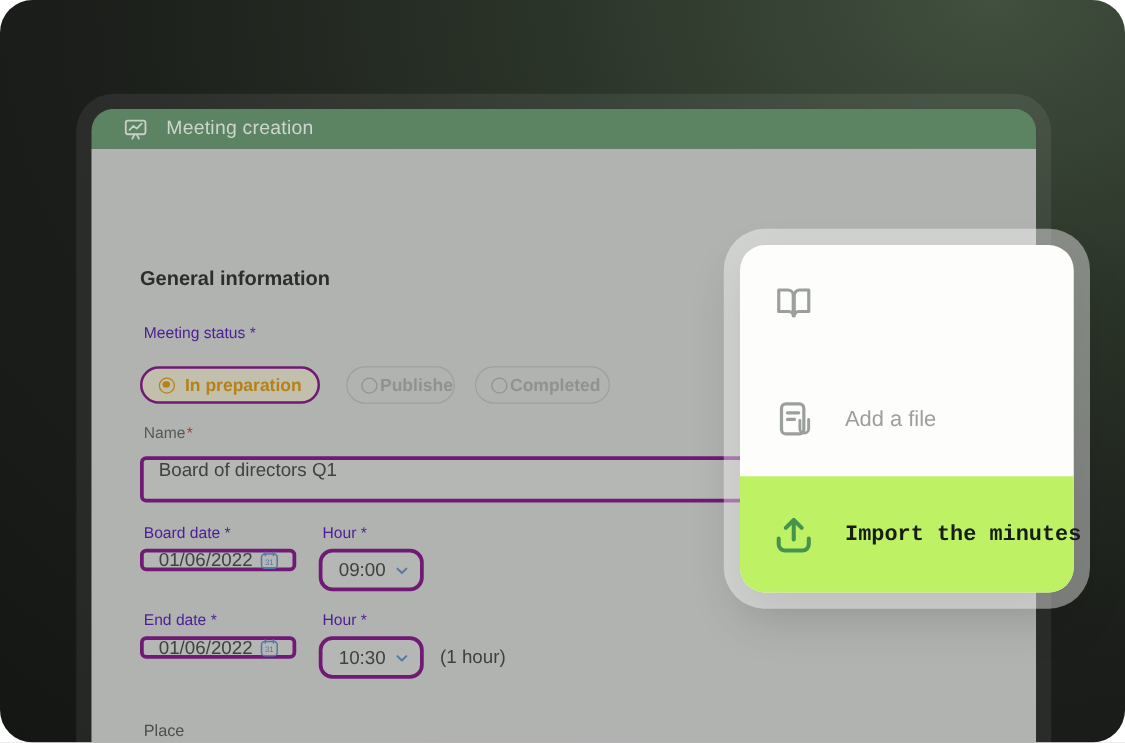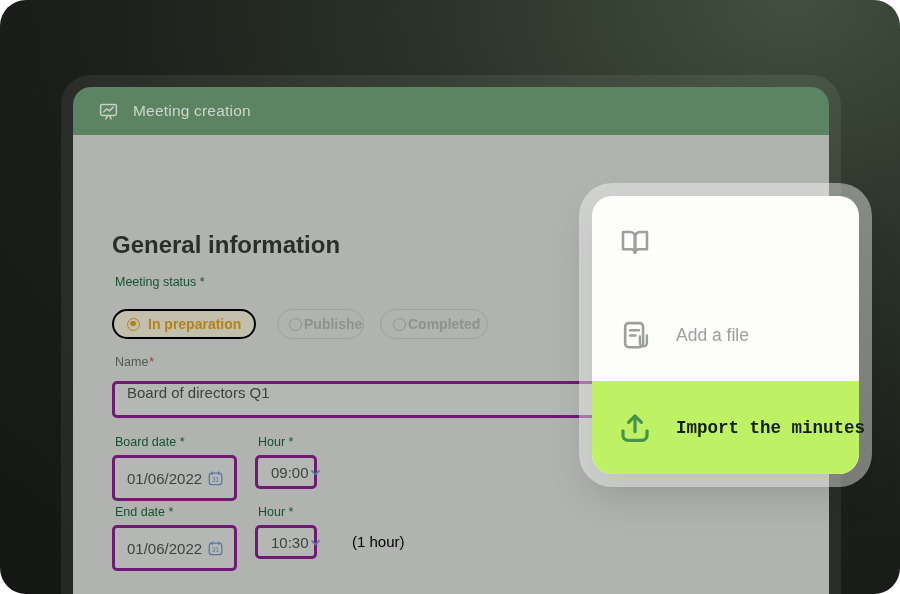--- a/index.html
+++ b/index.html
@@ -8,61 +8,61 @@
     background:radial-gradient(130% 140% at 88% 0%, #41503f 0%, #2b3429 30%, #1b1e1a 62%, #141613 100%);
   }
   
   .window{
     position:absolute;left:73px;top:87px;width:756px;height:560px;
     border-radius:18px 18px 0 0;
     box-shadow:0 0 0 12px rgba(255,255,255,0.07);
     overflow:hidden;
   }
   .window-header{
-    height:48px;background:#5c8462;display:flex;align-items:center;gap:14px;padding:0 24px;
+    height:32px;background:#5c8462;display:flex;align-items:center;gap:14px;padding:0 24px;
   }
   .window-title{color:#ccd6cc;font-size:15.5px;letter-spacing:.2px;}
   .hdr-icon{width:22px;height:22px;display:flex;align-items:center;justify-content:center;}
   .window-body{position:relative;background:#b0b3b0;height:512px;}
-  .section-title{position:absolute;left:39px;top:96px;font-size:24px;font-weight:700;color:#2b2e2b;}
-  .field-label{position:absolute;font-size:12.5px;color:#14532d;}
+  .section-title{position:absolute;left:39px;top:96px;font-size:16px;font-weight:700;color:#2b2e2b;}
+  .field-label{position:absolute;font-size:12.5px;color:#4c1d95;}
   .lbl-status{left:42px;top:140px;}
   .lbl-name{left:42px;top:220px;color:#565a56;}
   .req-star{color:#a93d31;font-size:12.5px;margin-left:1px;}
   .lbl-startdate{left:42px;top:300px;}
   .lbl-starthour{left:185px;top:300px;}
   .lbl-enddate{left:42px;top:370px;}
   .lbl-endhour{left:185px;top:370px;}
   .lbl-place{left:42px;top:458px;font-size:13px;color:#4c504c;}
   
   .pill{
     position:absolute;top:174px;height:30px;border-radius:16px;display:flex;align-items:center;
     box-sizing:border-box;border:1.6px solid #9da19d;overflow:hidden;
   }
-  .pill-selected{left:39px;width:144px;border:2px solid #000000;background:rgba(240,219,164,0.30);padding-left:13px;gap:8px;}
+  .pill-selected{left:39px;width:144px;border:2px solid #701a75;background:rgba(240,219,164,0.30);padding-left:13px;gap:8px;}
   .pill-2{left:204px;width:87px;padding-left:11px;gap:2px;}
   .pill-3{left:307px;width:108px;padding-left:12px;gap:2px;}
   .pill-label{font-size:14px;font-weight:600;color:#8f938f;white-space:nowrap;overflow:hidden;}
   .pill-selected .pill-label{color:#b5821a;}
   .radio{width:13px;height:13px;border-radius:50%;box-sizing:border-box;flex:0 0 auto;}
   .radio-off{border:1.6px solid #90948f;}
   .radio-on{border:1.8px solid #b5821a;position:relative;}
   .radio-on::after{content:"";position:absolute;left:2px;top:2px;width:5.5px;height:5.5px;border-radius:50%;background:#b5821a;}
   
   .tbox{
     position:absolute;box-sizing:border-box;background:#b5b7b4;border:3px solid #701a75;border-radius:5px;
     color:#3e423e;font-size:15px;font-family:"Liberation Sans", sans-serif;
   }
   .name-input{left:39px;top:246px;width:678px;height:37px;padding:0 12px;}
-  .date-field{left:39px;width:125px;height:46px;display:flex;align-items:center;justify-content:space-between;padding:0 10px 0 12px;text-align:right;}
+  .date-field{left:39px;width:125px;height:18px;display:flex;align-items:center;justify-content:space-between;padding:0 10px 0 12px;text-align:right;}
   .date-start{top:320px;} .date-end{top:390px;}
-  .hour-field{left:182px;width:62px;height:34px;display:flex;align-items:center;justify-content:space-between;padding:0 8px 0 13px;cursor:pointer;}
+  .hour-field{left:182px;width:84px;height:34px;display:flex;align-items:center;justify-content:space-between;padding:0 8px 0 13px;cursor:pointer;border-radius:11px;}
   .hour-start{top:320px;} .hour-end{top:390px;}
   .date-text,.hour-text{font-weight:500;}
-  .duration-hint{position:absolute;left:279px;top:390px;height:34px;line-height:34px;font-size:15px;color:#000000;}
+  .duration-hint{position:absolute;left:279px;top:390px;height:34px;line-height:34px;font-size:15px;color:#404040;}
   input.bare{border:none;background:transparent;outline:none;padding:0;color:inherit;font:inherit;width:100%;}
   
   .menu{
     position:absolute;left:592px;top:196px;width:267px;height:278px;background:#fdfdfc;border-radius:20px;
     box-shadow:0 0 0 13px rgba(255,255,255,0.42), 0 18px 40px rgba(0,0,0,0.18);
     display:flex;flex-direction:column;
   }
   .menu-item{flex:1;display:flex;align-items:center;gap:24px;padding-left:26px;cursor:pointer;}
   .menu-item-highlight{background:#bef264;border-radius:0 0 20px 20px;font-family:Liberation Mono, monospace;}
   .mi-icon{width:34px;height:34px;display:flex;align-items:center;justify-content:center;flex:0 0 auto;}

